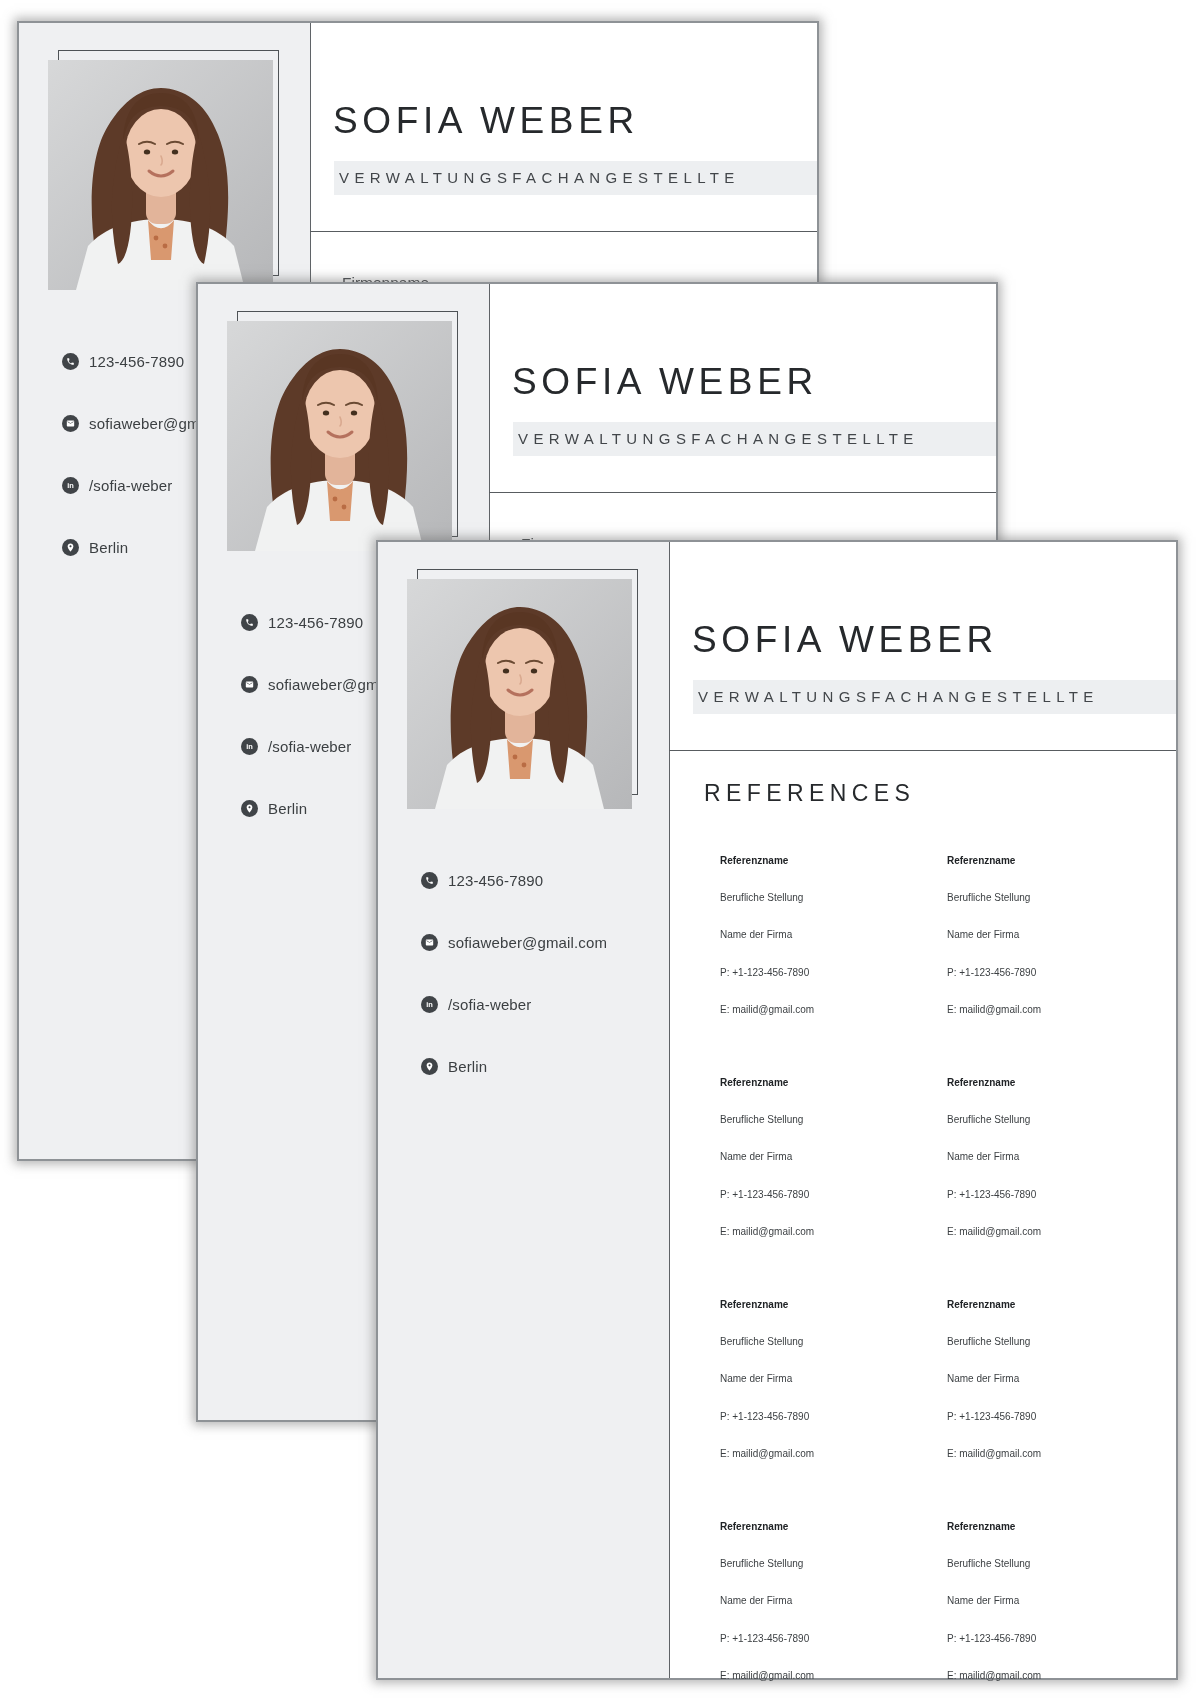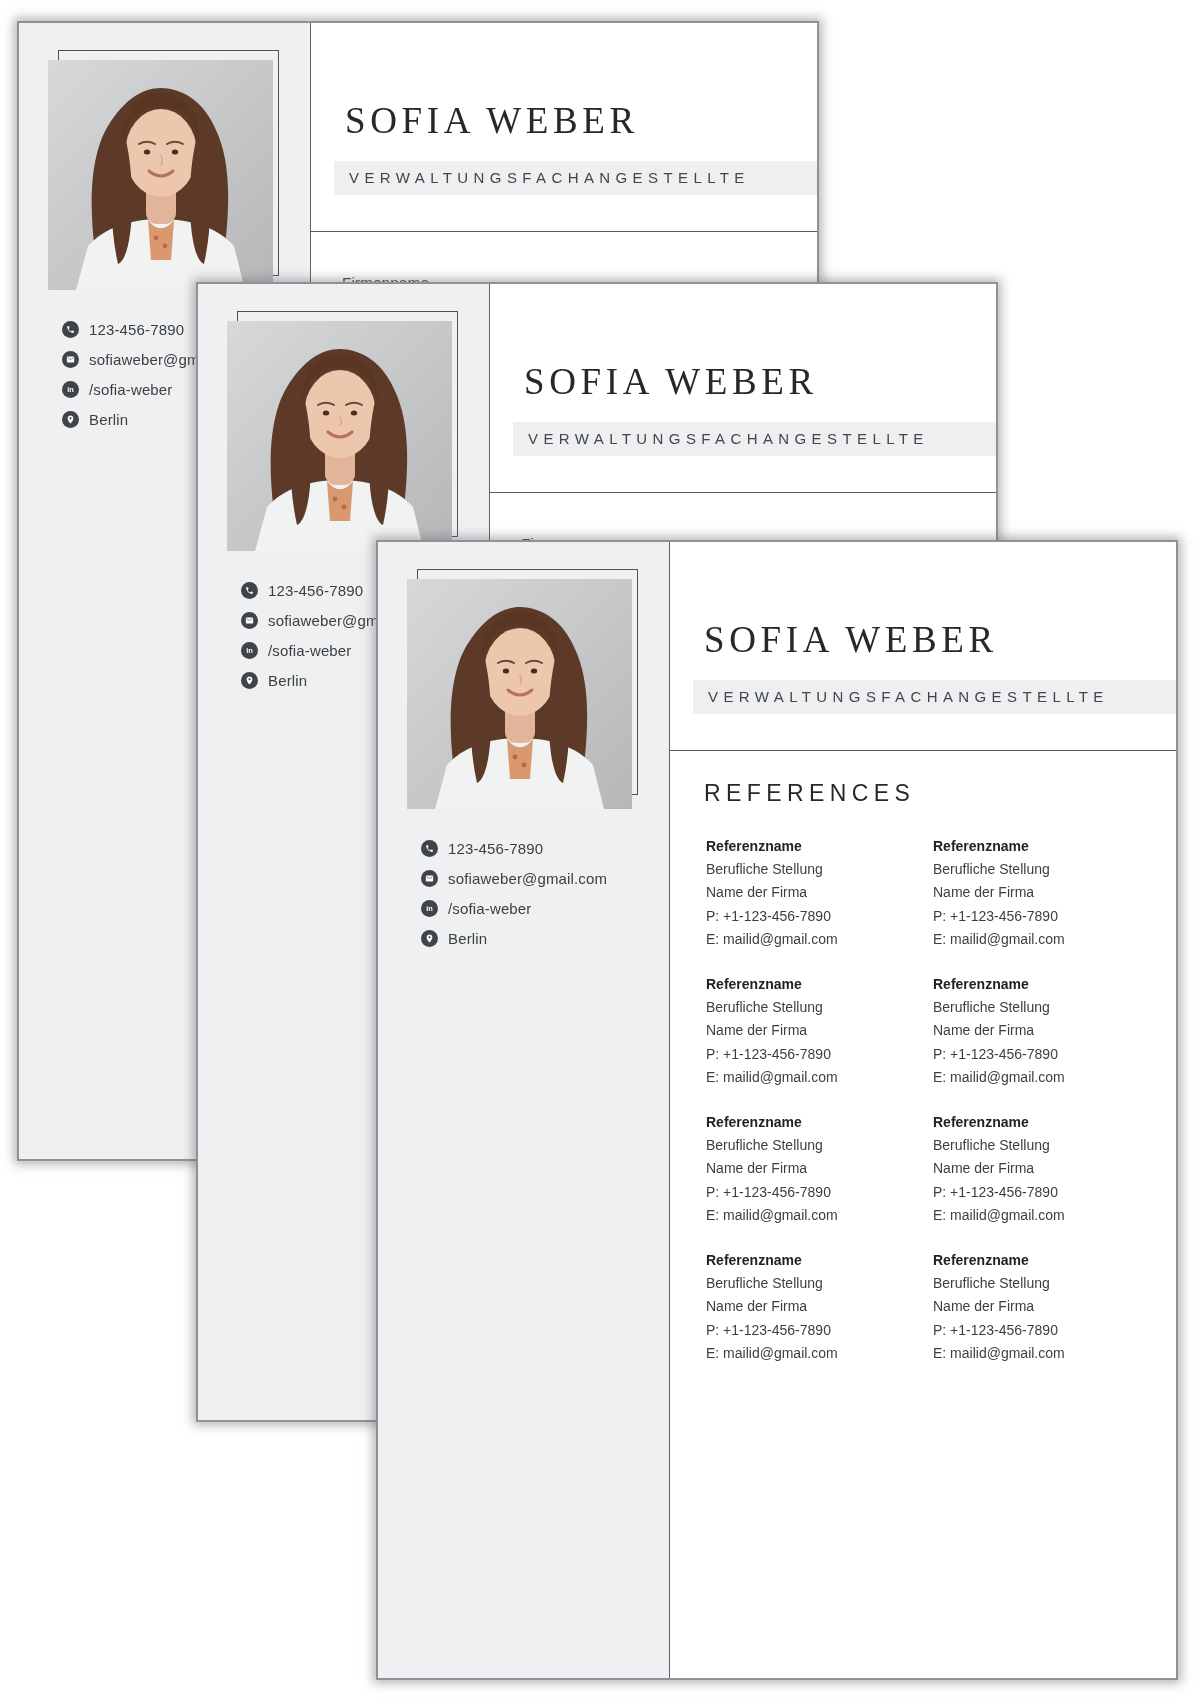--- a/index.html
+++ b/index.html
@@ -34,52 +34,52 @@
     border:1.5px solid #4e5256;background:transparent;
   }
   .photo{
     position:absolute;left:29px;top:37px;width:225px;height:230px;overflow:hidden;
   }
   .photo svg{display:block;width:100%;height:100%;}
 
   .contacts{
     position:absolute;left:43px;top:298px;display:flex;flex-direction:column;gap:13px;
   }
-  .contact-row{display:flex;align-items:center;height:17px;}
+  .contact-row{display:flex;align-items:center;height:17px;margin-top:32px;}
   .contact-icon{width:17px;height:17px;flex:0 0 17px;}
   .contact-text{
     margin-left:10px;font-size:15px;color:var(--text-body);white-space:nowrap;letter-spacing:0.01em;
   }
 
   .person-name{
-    position:absolute;left:326px;top:76px;font-size:37px;line-height:44px;
-    letter-spacing:0.125em;color:var(--text-dark);white-space:nowrap;font-weight:400;font-family:Liberation Serif, serif;
+    position:absolute;left:314px;top:76px;font-size:37px;line-height:44px;
+    letter-spacing:0.125em;color:var(--text-dark);white-space:nowrap;font-weight:400;
   }
   .subtitle-bar{
     position:absolute;left:315px;top:138px;right:0;height:34px;background:var(--subtitle-bg);
   }
   .subtitle-text{
-    display:block;padding-left:15px;line-height:34px;font-size:15px;
+    display:block;padding-left:5px;line-height:34px;font-size:15px;
     letter-spacing:0.36em;color:#42464a;white-space:nowrap;overflow:hidden;
   }
   .header-rule{
     position:absolute;left:291px;right:0;top:208px;height:1px;background:#585c60;
   }
   .firmenname{
     position:absolute;left:323px;top:250px;font-size:15.5px;line-height:20px;color:#46494d;
   }
   .section-heading{
     position:absolute;left:326px;top:240px;font-size:23px;line-height:23px;
     letter-spacing:0.235em;color:var(--text-dark);white-space:nowrap;font-weight:400;
   }
   .refs-grid{
     position:absolute;left:326px;top:292px;display:grid;
     grid-template-columns:227px 227px;row-gap:20px;
   }
-  .ref-block p{margin:2px;font-size:14px;line-height:21.2px;color:var(--text-body);white-space:nowrap;}
+  .ref-block p{margin:16px;font-size:10px;line-height:21.2px;color:var(--text-body);white-space:nowrap;}
   .ref-block .ref-name{font-weight:bold;color:#202326;}
 </style>
 </head>
 <body>
 
 <div id="canvas">
   <div>
       <div class="page page-1">
     <div class="sidebar">
       <div class="photo-frame"></div>

